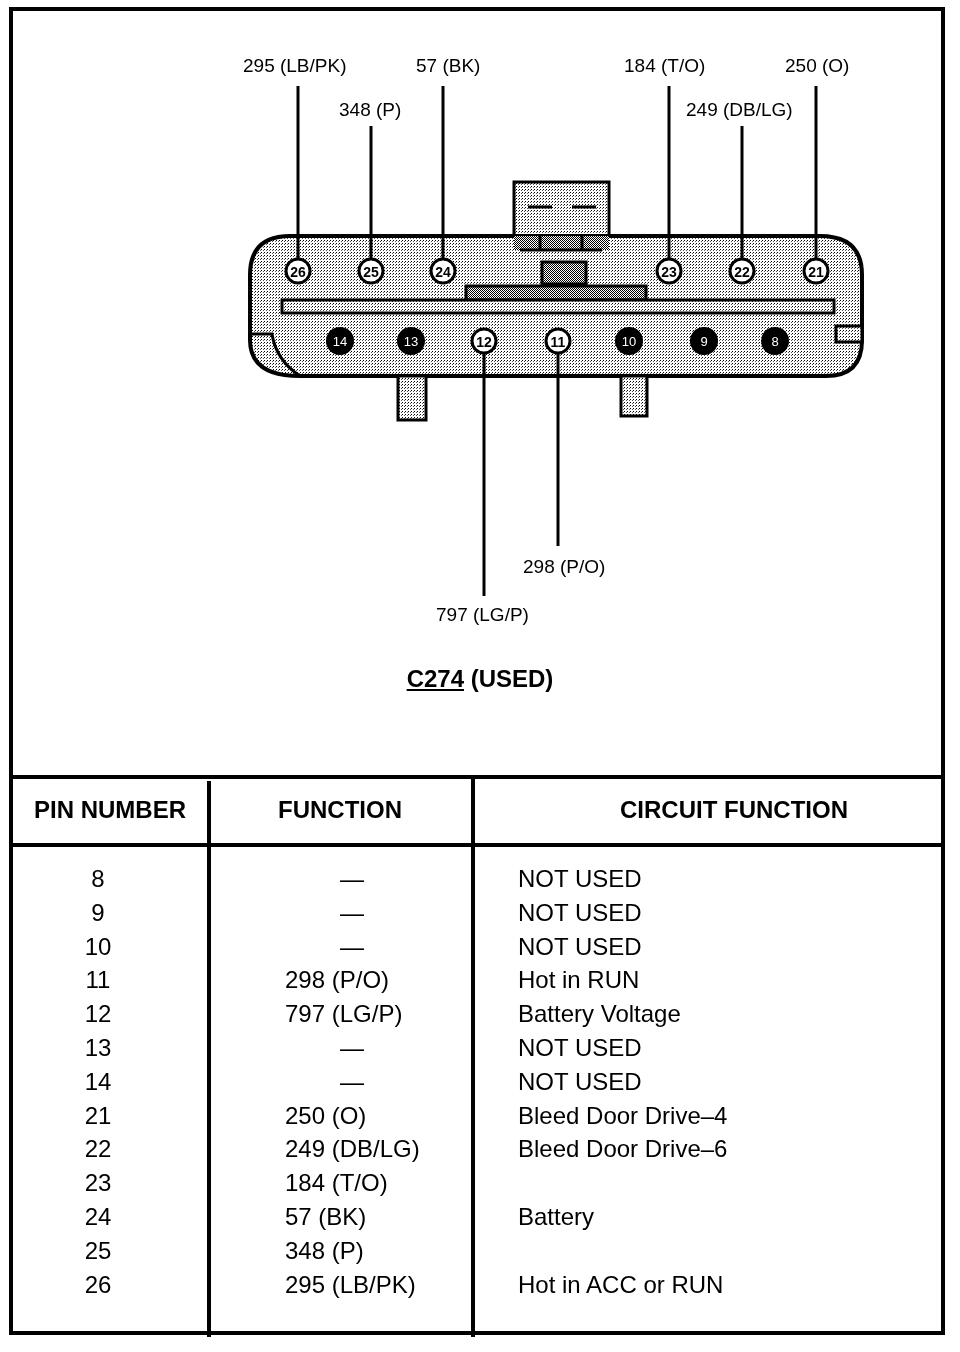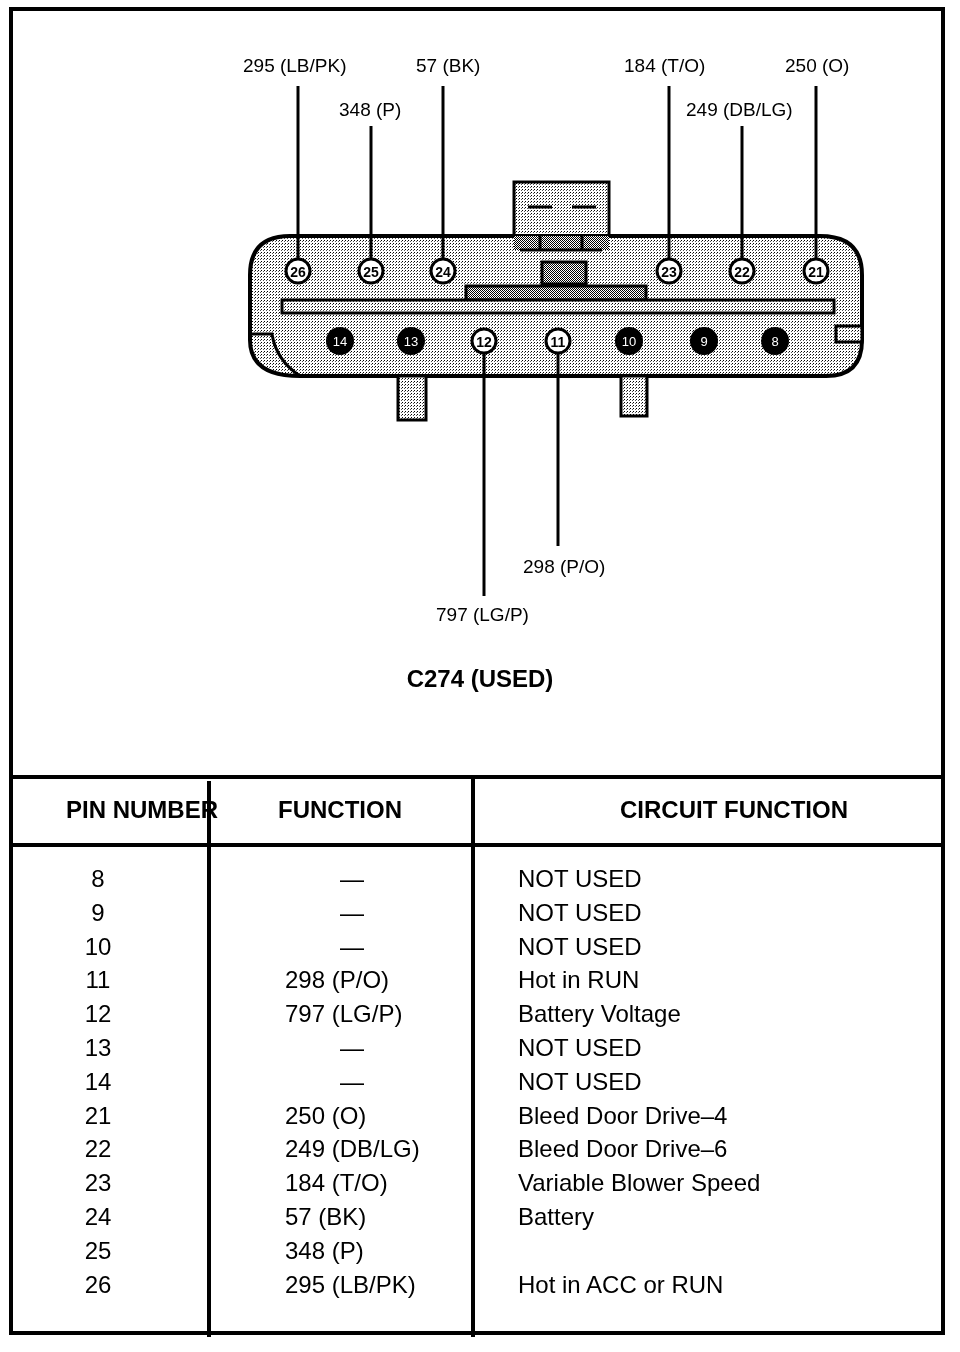--- a/index.html
+++ b/index.html
@@ -5,21 +5,21 @@
   html, body { margin: 0; padding: 0; background: #ffffff; }
   body { width: 960px; height: 1352px; position: relative; overflow: hidden;
          font-family: "Liberation Sans", sans-serif; color: #000; }
   .frame { position: absolute; left: 9px; top: 7px; width: 936px; height: 1328px;
            border: 4px solid #000; box-sizing: border-box; }
   .diagram { position: absolute; left: 0; top: 0; width: 960px; height: 775px; }
   .diagram svg { position: absolute; left: 0; top: 0; }
   .wire-label { position: absolute; font-size: 19px; white-space: nowrap; line-height: 1; }
   .title { position: absolute; left: 0; width: 960px; top: 665px; text-align: center;
            font-size: 24px; font-weight: bold; }
-  .title .conn { }
+  .title .conn { text-decoration: underline; }
   .hline { position: absolute; background: #000; }
   .vline { position: absolute; background: #000; width: 4px; }
   .th { position: absolute; font-weight: bold; font-size: 24px; text-align: center; top: 796px; }
   .rows { position: absolute; top: 862px; left: 0; width: 960px; }
   .row { position: absolute; height: 33.8px; font-size: 24px; line-height: 1; }
   .cell { position: absolute; white-space: nowrap; }
   .c-pin { left: 50px; width: 96px; text-align: center; }
   .c-circ { left: 228px; width: 250px; }
   .c-func { left: 518px; }
 </style>
@@ -144,21 +144,21 @@
     <span>(USED)</span>
   </div>
 </div>
 
 <div class="hline" style="left:11px; top:775px; width:934px; height:4px;"></div>
 <div class="hline" style="left:11px; top:843px; width:934px; height:4px;"></div>
 <div class="vline" style="left:207px; top:781px; height:62px;"></div>
 <div class="vline" style="left:207px; top:847px; height:490px;"></div>
 <div class="vline" style="left:471px; top:779px; height:558px;"></div>
 
-<div class="th" style="left:14px; width:192px;padding-left:32px;">PIN NUMBER</div>
+<div class="th" style="left:14px; width:192px;">PIN NUMBER</div>
 <div class="th" style="left:211px; width:258px;">FUNCTION</div>
 <div class="th" style="left:475px; width:470px;padding-left:24px;">CIRCUIT FUNCTION</div>
 
 <div class="rows" id="rows">
     <div class="row" style="top: 5px; left: 0px; width: 960px;">
       <span class="cell c-pin">8</span>
       <span class="cell c-circ" style="left: 340px; width: 26px;">—</span>
       <span class="cell c-func">NOT USED</span>
     </div>
     <div class="row" style="top: 38.8px; left: 0px; width: 960px;">
@@ -197,21 +197,20 @@
       <span class="cell c-func">Bleed Door Drive–4</span>
     </div>
     <div class="row" style="top: 275.4px; left: 0px; width: 960px;">
       <span class="cell c-pin">22</span>
       <span class="cell c-circ" style="left: 285px;">249 (DB/LG)</span>
       <span class="cell c-func">Bleed Door Drive–6</span>
     </div>
     <div class="row" style="top: 309.2px; left: 0px; width: 960px;">
       <span class="cell c-pin">23</span>
       <span class="cell c-circ" style="left: 285px;">184 (T/O)</span>
-      <span class="cell c-func">Variable Blower Speed</span>
     </div>
     <div class="row" style="top: 343px; left: 0px; width: 960px;">
       <span class="cell c-pin">24</span>
       <span class="cell c-circ" style="left: 285px;">57 (BK)</span>
       <span class="cell c-func">Battery</span>
     </div>
     <div class="row" style="top: 376.8px; left: 0px; width: 960px;">
       <span class="cell c-pin">25</span>
       <span class="cell c-circ" style="left: 285px;">348 (P)</span>
     </div>

